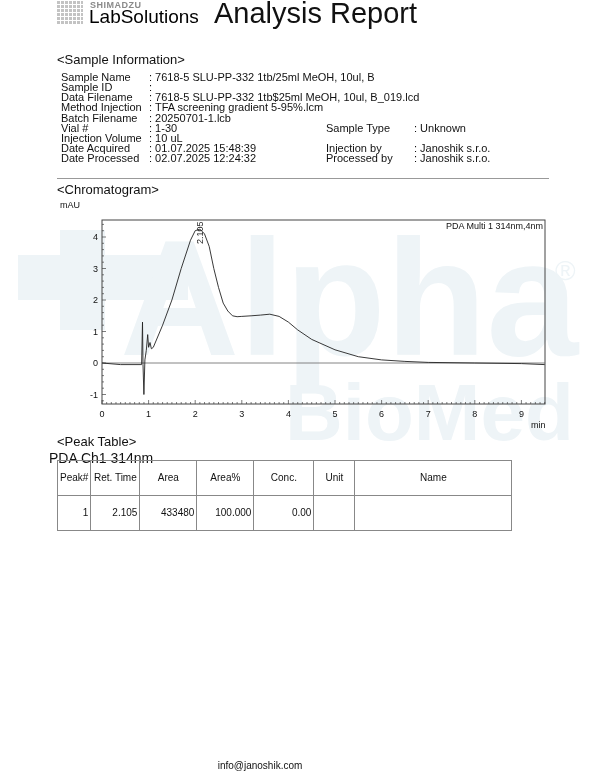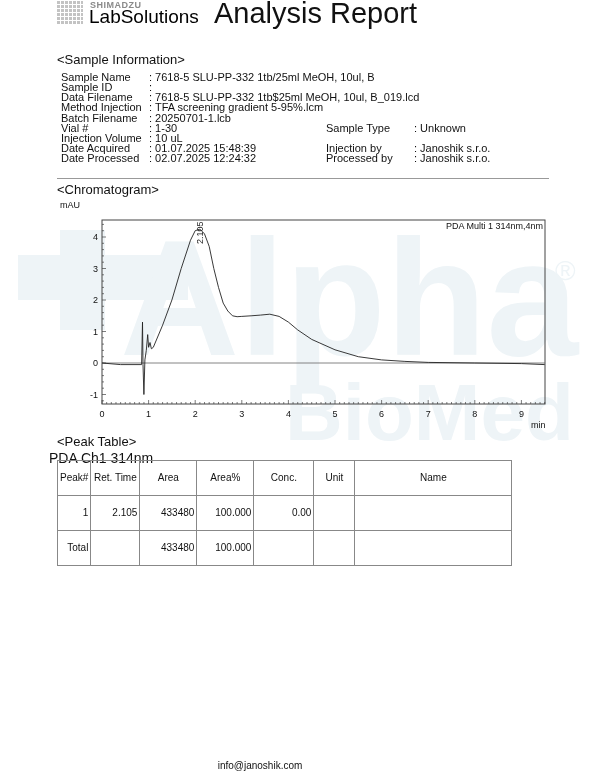--- a/index.html
+++ b/index.html
@@ -278,25 +278,16 @@
   <tbody>
     <tr>
       <td class="num">1</td>
       <td class="num">2.105</td>
       <td class="num">433480</td>
       <td class="num">100.000</td>
       <td class="num">0.00</td>
       <td></td>
       <td></td>
     </tr>
-    <tr>
-      <td class="num">Total</td>
-      <td class="num"></td>
-      <td class="num">433480</td>
-      <td class="num">100.000</td>
-      <td class="num"></td>
-      <td></td>
-      <td></td>
-    </tr>
   </tbody>
 </table>
 
 <div class="footer">info@janoshik.com</div>
 
 </body></html>

